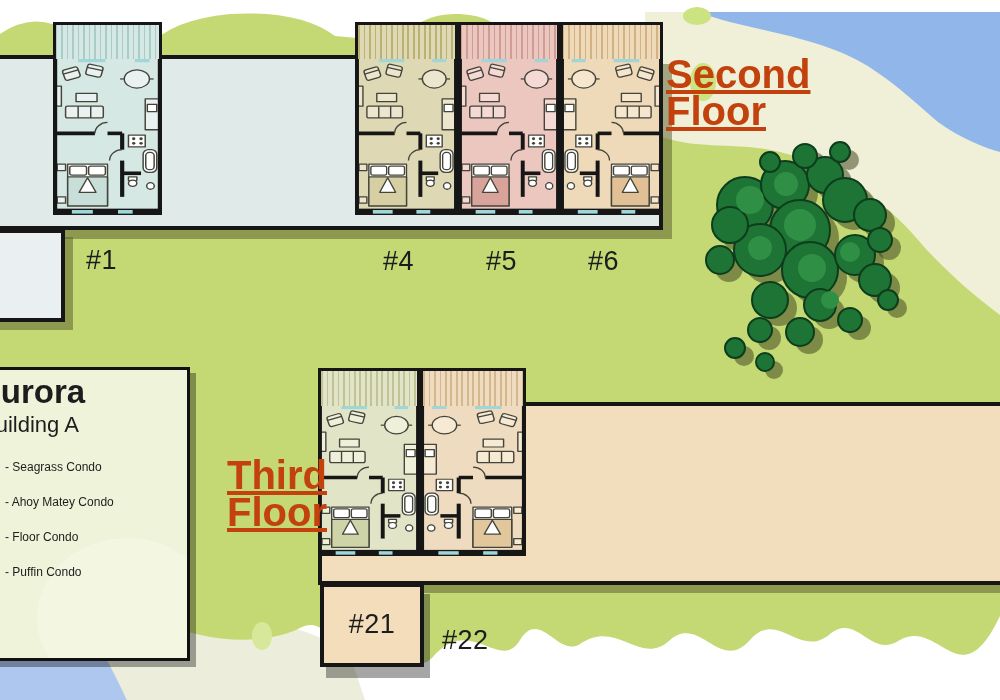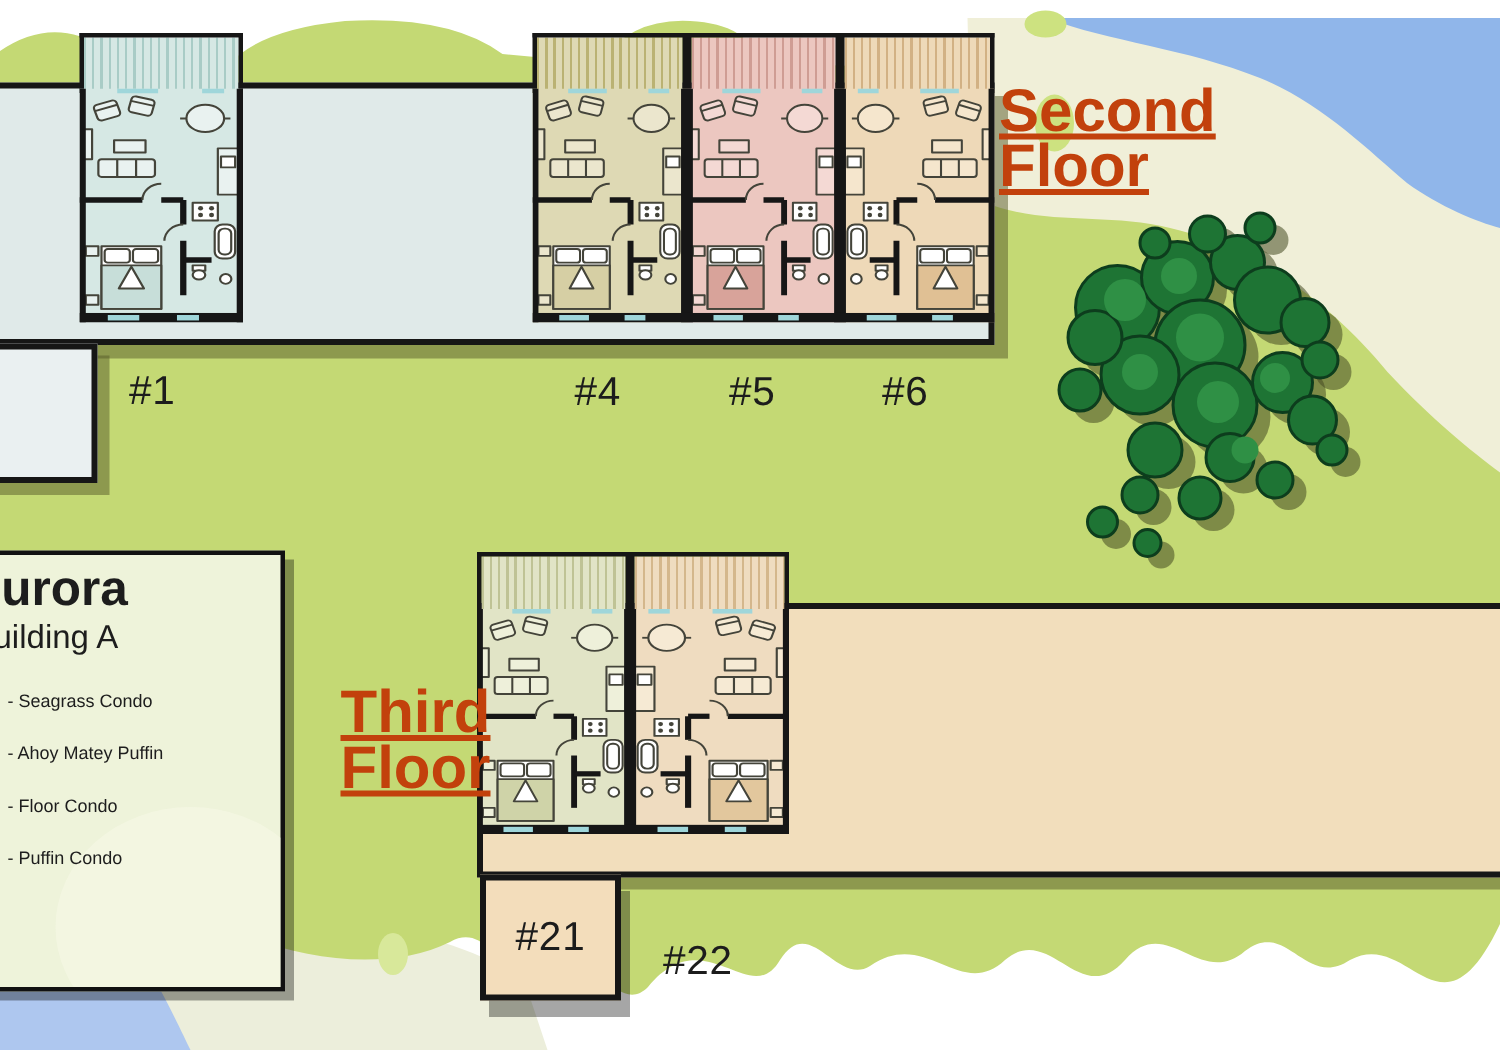--- a/index.html
+++ b/index.html
@@ -8,21 +8,21 @@
     background:#ffffff;font-family:"Liberation Sans", sans-serif;color:#1d1d1d;
   }
   #terrain{position:absolute;left:0;top:0;width:1000px;height:700px;}
   .bldg{position:absolute;box-sizing:border-box;border:4px solid #161616;}
   #strip2{left:-8px;top:55px;width:671px;height:175px;background:#e0eae9;
     box-shadow:9px 9px 0 rgba(85,90,40,0.5);}
   #wing2{left:-8px;top:229px;width:73px;height:93px;background:#eaf0f1;
     box-shadow:8px 8px 0 rgba(85,90,40,0.5);}
   #block3{left:318px;top:402px;width:690px;height:183px;background:#f2debc;
     box-shadow:8px 8px 0 rgba(85,90,40,0.5);}
-  #box21{left:320px;top:583px;width:94px;height:84px;background:#f3ddbb;
+  #box21{left:320px;top:583px;width:104px;height:84px;background:#f3ddbb;
     box-shadow:6px 11px 0 rgba(0,0,0,0.35);text-align:center;}
   .balc{position:absolute;box-sizing:border-box;border:3px solid #161616;border-bottom:none;}
   .unit-svg{position:absolute;display:block;}
   .floor-title{position:absolute;font-size:40px;line-height:37px;font-weight:700;color:#c2410c;text-decoration:underline;}
   .unit-label{position:absolute;font-size:27px;color:#1c1c1c;letter-spacing:0.5px;}
   #box21 .unit-label{position:static;display:inline-block;margin-top:22px;}
   #legend{
     position:absolute;left:-62px;top:367px;width:252px;height:294px;box-sizing:border-box;
     background:#eef3da;border:3px solid #111;box-shadow:6px 6px 0 rgba(0,0,0,0.35);
     overflow:hidden;
@@ -482,18 +482,18 @@
   <span class="unit-label" style="left:486px;top:246px;">#5</span>
   <span class="unit-label" style="left:588px;top:246px;">#6</span>
   <span class="unit-label" style="left:442px;top:625px;">#22</span>
 
   <div id="legend">
     <div class="deco"></div>
     <h1>Aurora</h1>
     <h2>Building A</h2>
     <ul>
       <li>- Seagrass Condo</li>
-      <li>- Ahoy Matey Puffin</li>
+      <li>- Ahoy Matey Condo</li>
       <li>- Floor Condo</li>
       <li>- Puffin Condo</li>
     </ul>
   </div>
 </div>
 
 </body></html>

